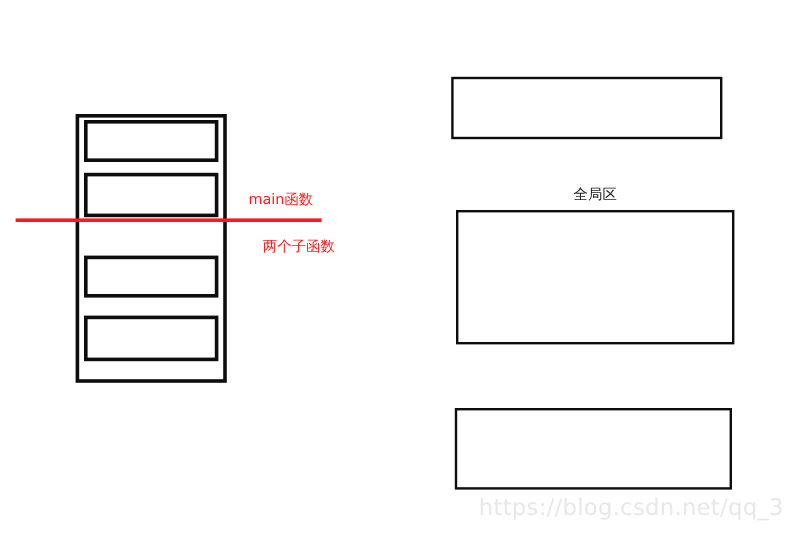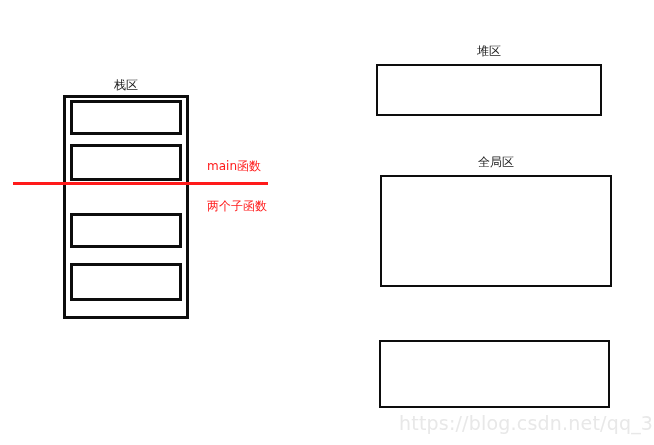--- a/index.html
+++ b/index.html
@@ -80,21 +80,21 @@
   }
 
   .red-label {
     position: absolute;
     color: #ff1a1a;
     font-size: 12px;
     line-height: 14px;
     white-space: nowrap;
   }
   #label-main { left: 207px; top: 159px; }
-  #label-sub  { left: 207px; top: 199px; }
+  #label-sub  { left: 219px; top: 199px; font-family: Liberation Mono, monospace; }
 
   
   #heap-title   { left: 376px; top: 44px;  width: 226px; }
   #heap-box     { left: 376px; top: 64px;  width: 226px; height: 52px; }
 
   #global-title { left: 380px; top: 155px; width: 232px; font-family: Liberation Serif, serif; }
   #global-box   { left: 380px; top: 175px; width: 232px; height: 112px; }
 
   #code-title   { left: 379px; top: 315px; width: 231px; }
   #code-box     { left: 379px; top: 340px; width: 231px; height: 68px; }
@@ -110,36 +110,34 @@
     white-space: nowrap;
     letter-spacing: 0.2px;
     user-select: none;
   }
 </style>
 </head>
 <body>
 
 <div class="canvas">
 
-  <div class="region-title" id="stack-title">栈区</div>
 
   <div class="box" id="stack-outer"></div>
 
   <div class="stack-frame" id="stack-frame-1"></div>
   <div class="stack-frame" id="stack-frame-2"></div>
   <div class="stack-frame" id="stack-frame-3"></div>
   <div class="stack-frame" id="stack-frame-4"></div>
 
   <div id="divider-line"></div>
 
   <div class="red-label" id="label-main">main函数</div>
 
   <div class="red-label" id="label-sub">两个子函数</div>
 
-  <div class="region-title" id="heap-title">堆区</div>
   <div class="box" id="heap-box"></div>
 
   <div class="region-title" id="global-title">全局区</div>
   <div class="box" id="global-box"></div>
 
   <div class="box" id="code-box"></div>
 
   <div id="watermark">https://blog.csdn.net/qq_38351824</div>
 
 </div>

